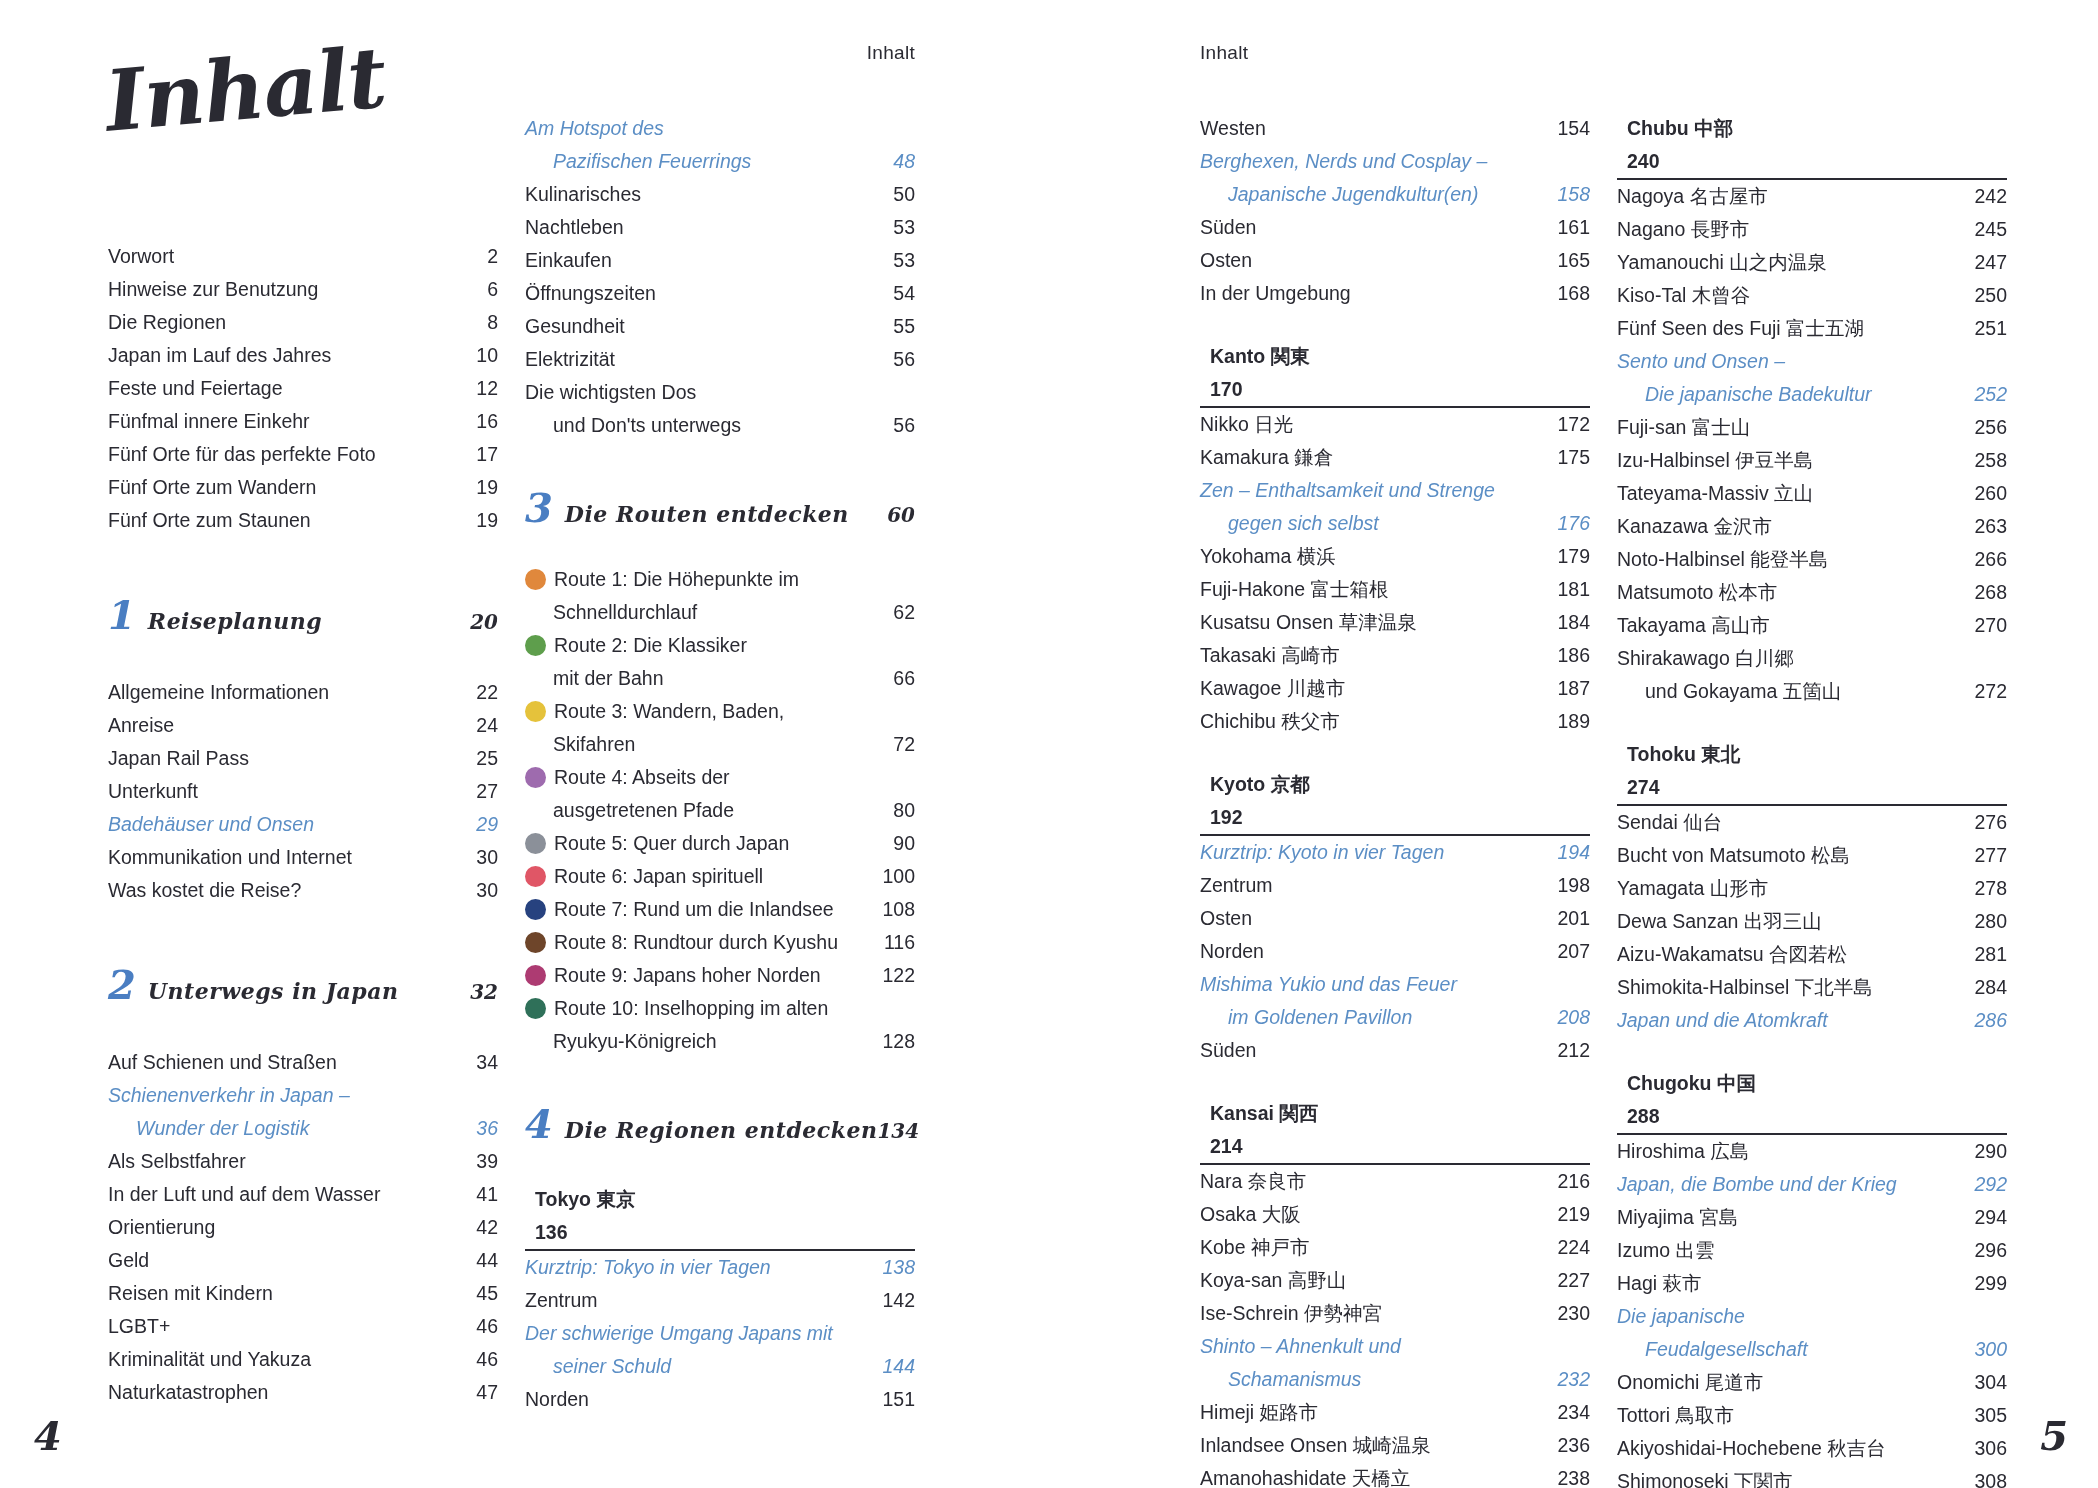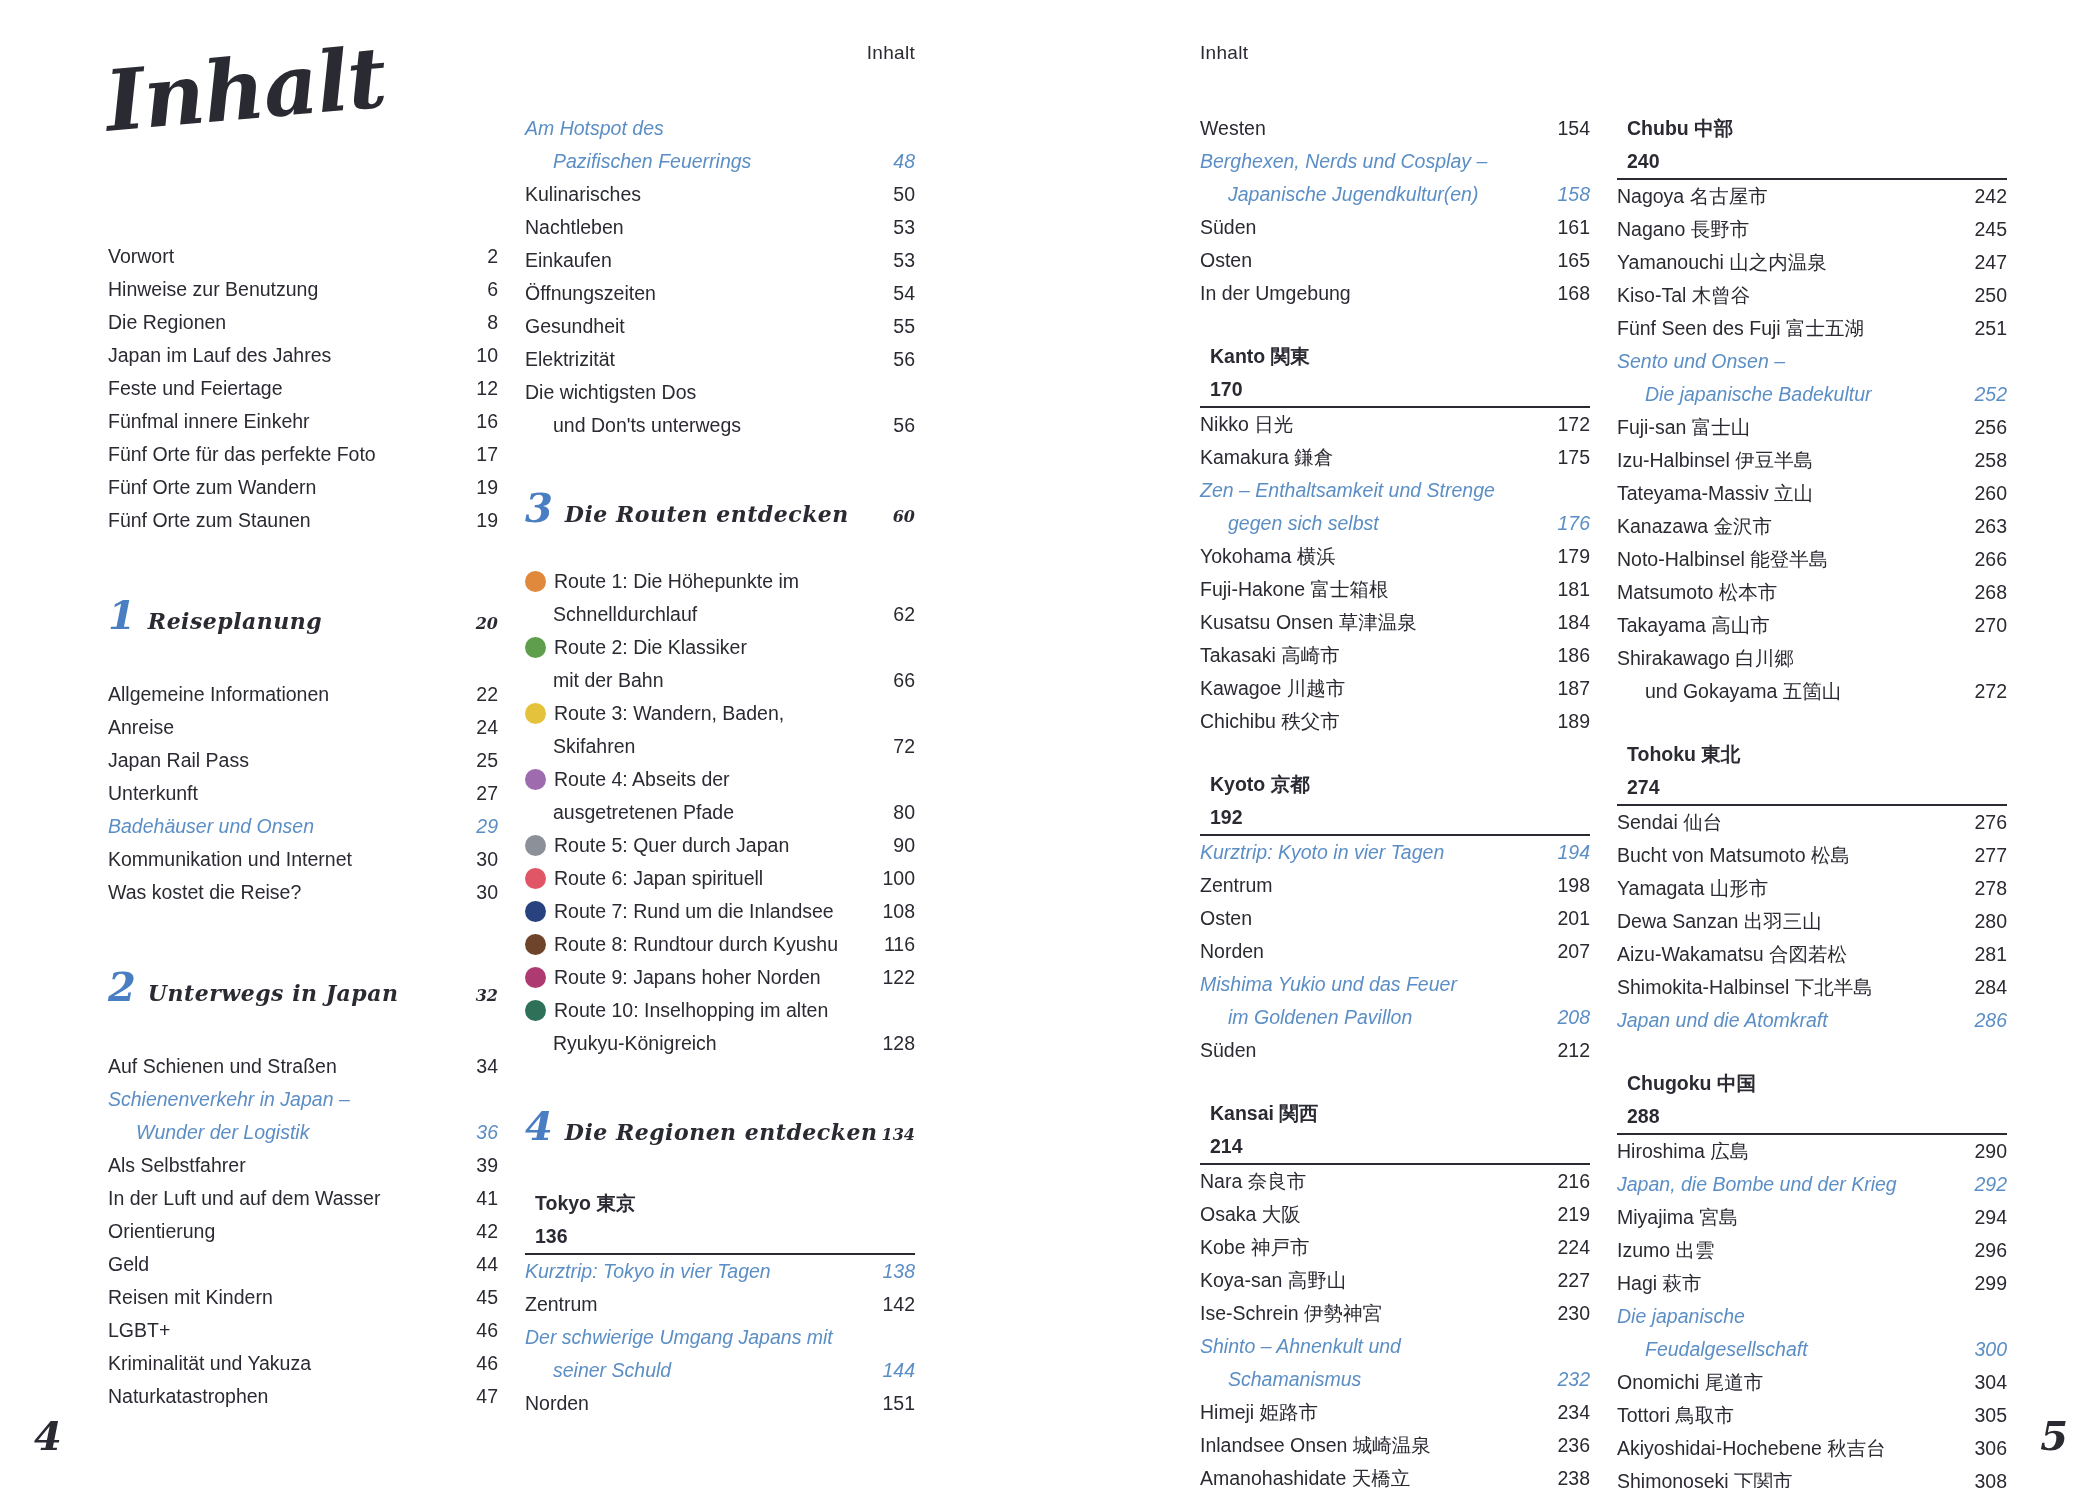--- a/index.html
+++ b/index.html
@@ -42,21 +42,21 @@
 
   .sec {
     display:flex; align-items:baseline;
     margin-top:44px; margin-bottom:26px; line-height:44px;
     font-family:"DejaVu Serif","Liberation Serif",serif;
     font-style:italic; font-weight:700;
   }
   #col1 .sec { margin-top:56px; margin-bottom:32px; }
   .sec .sn { font-size:40px; color:#4a7ec2; margin-right:12px; }
   .sec .st { flex:1 1 auto; font-size:22px; letter-spacing:.5px; white-space:nowrap; }
-  .sec .sp { font-size:16px; }
+  .sec .sp { font-size:20px; }
 
   .route .bullet {
     width:21px; height:21px; border-radius:50%;
     margin-right:8px; flex:0 0 auto; align-self:center;
   }
 
   .folio { position:absolute; font-size:40px; }
   .folio-left  { left:34px;  top:1412px; }
   .folio-right { right:30px; top:1412px; }
 </style>

